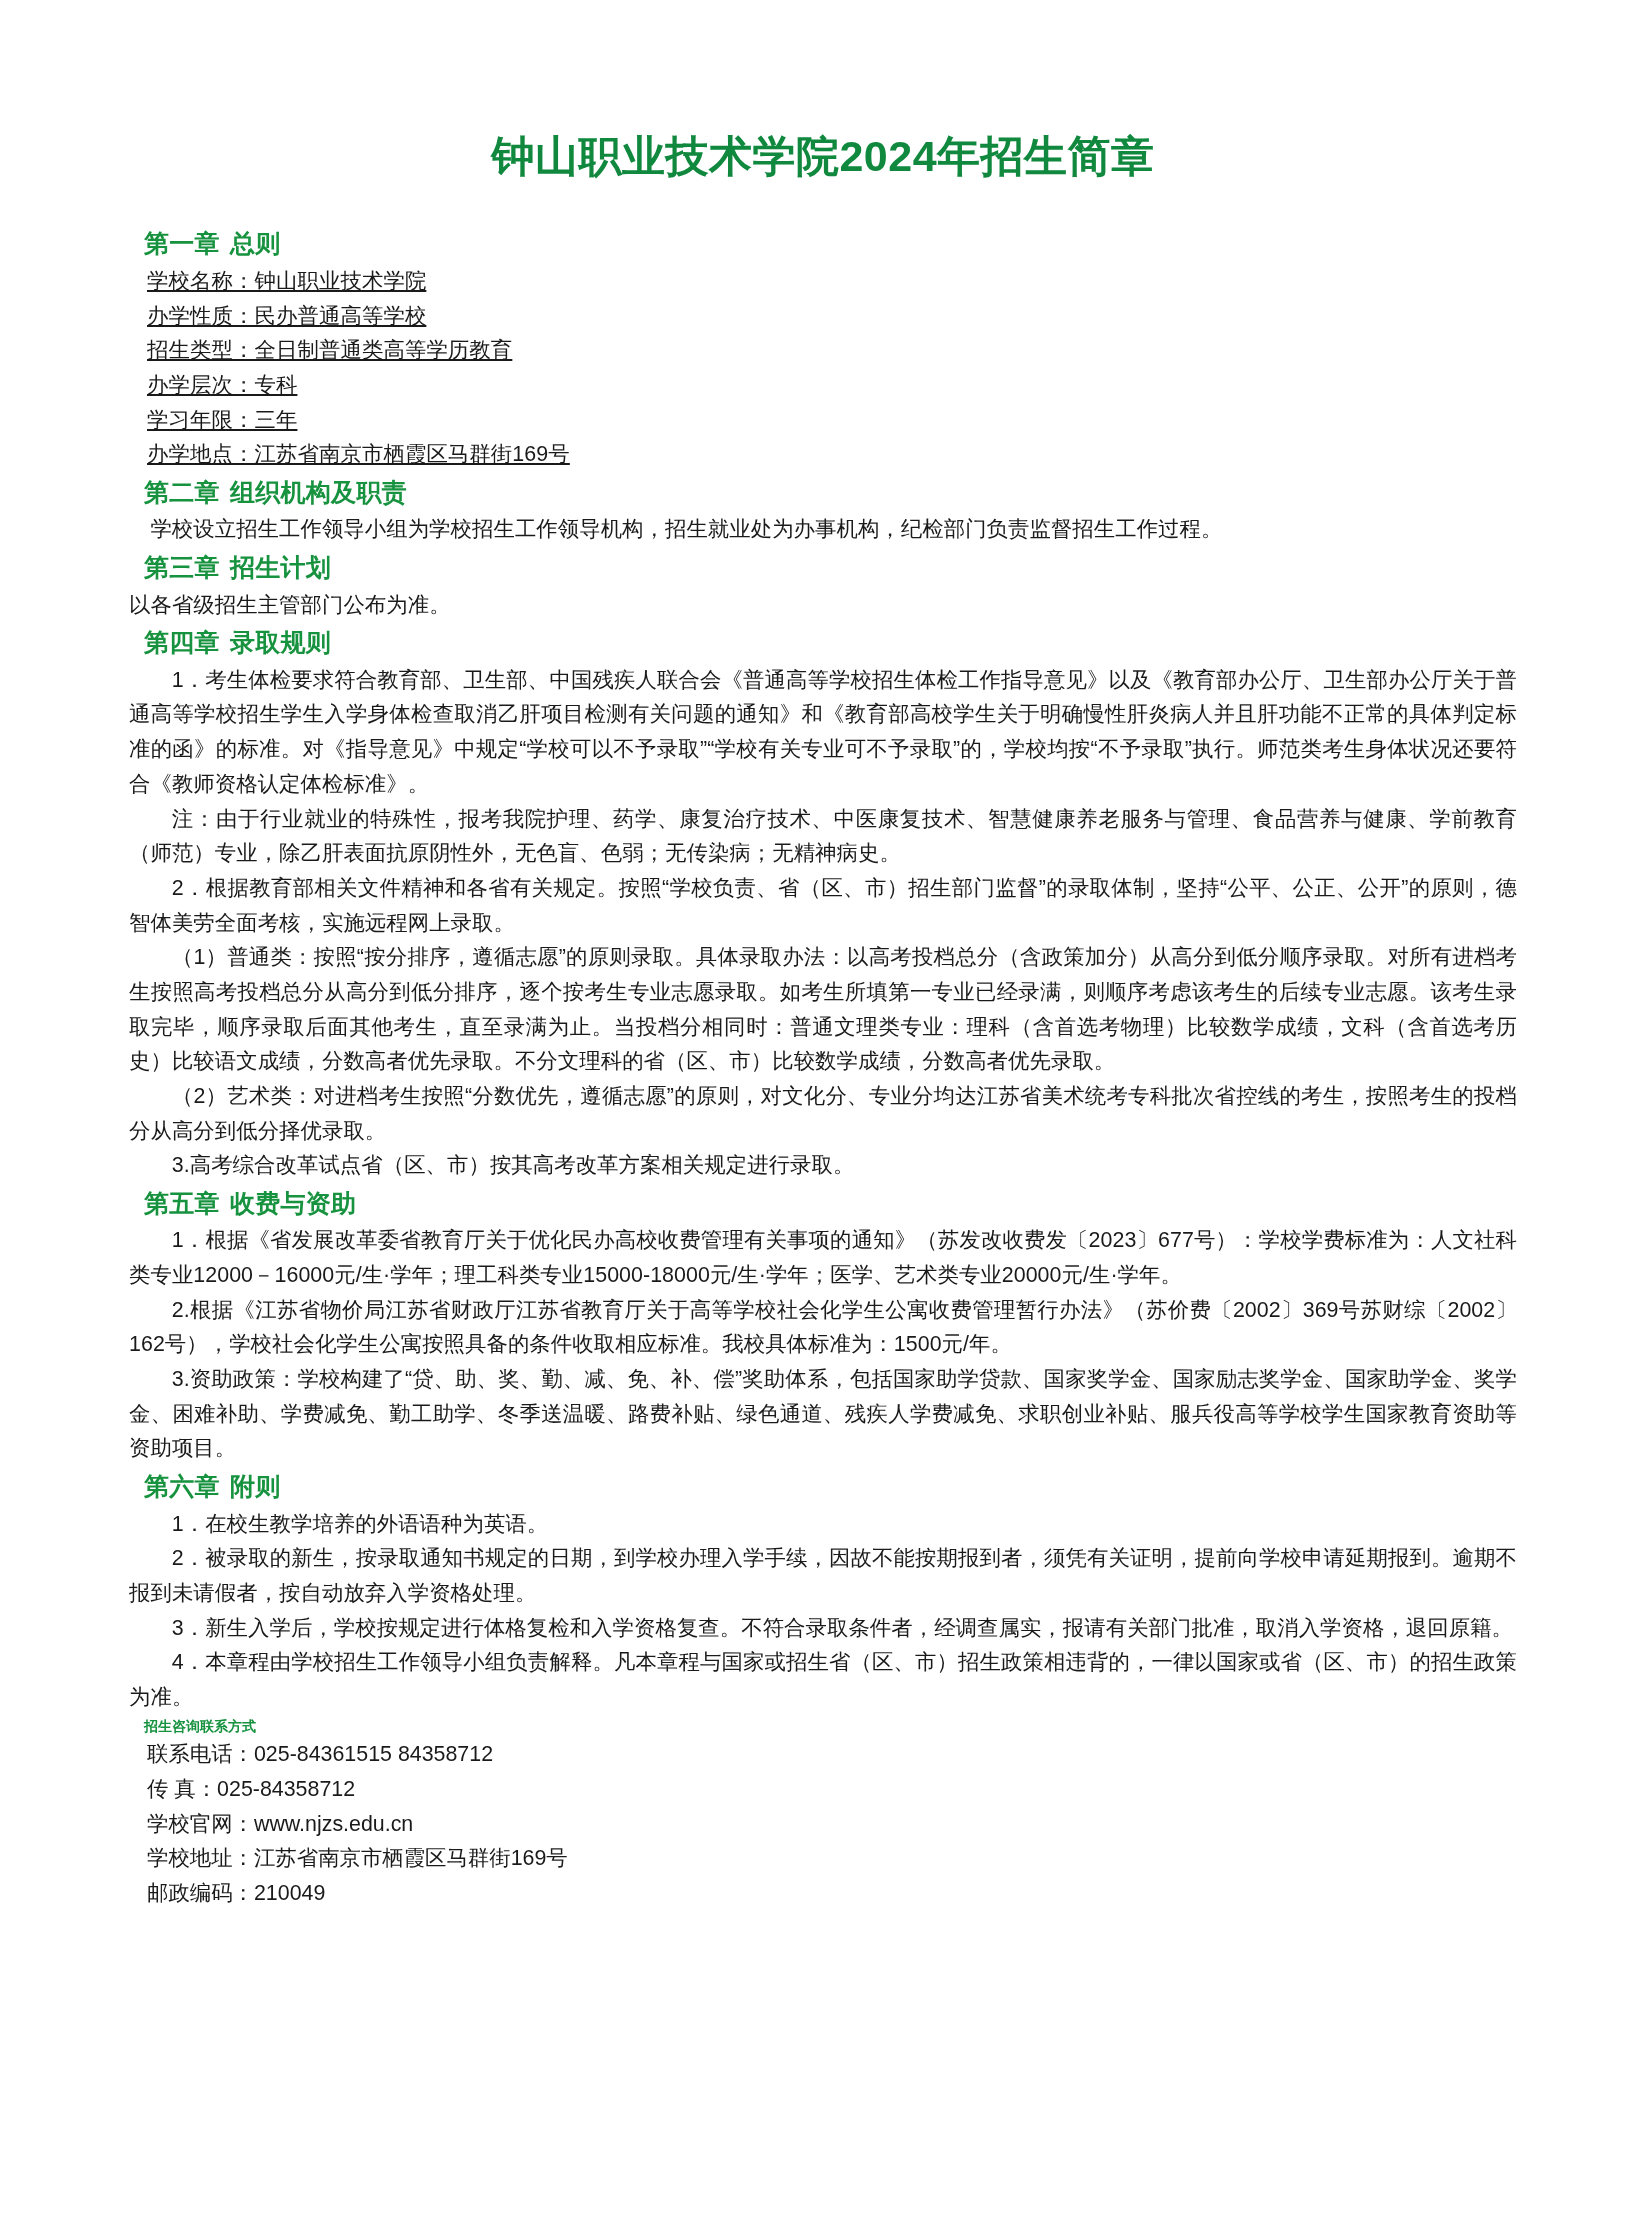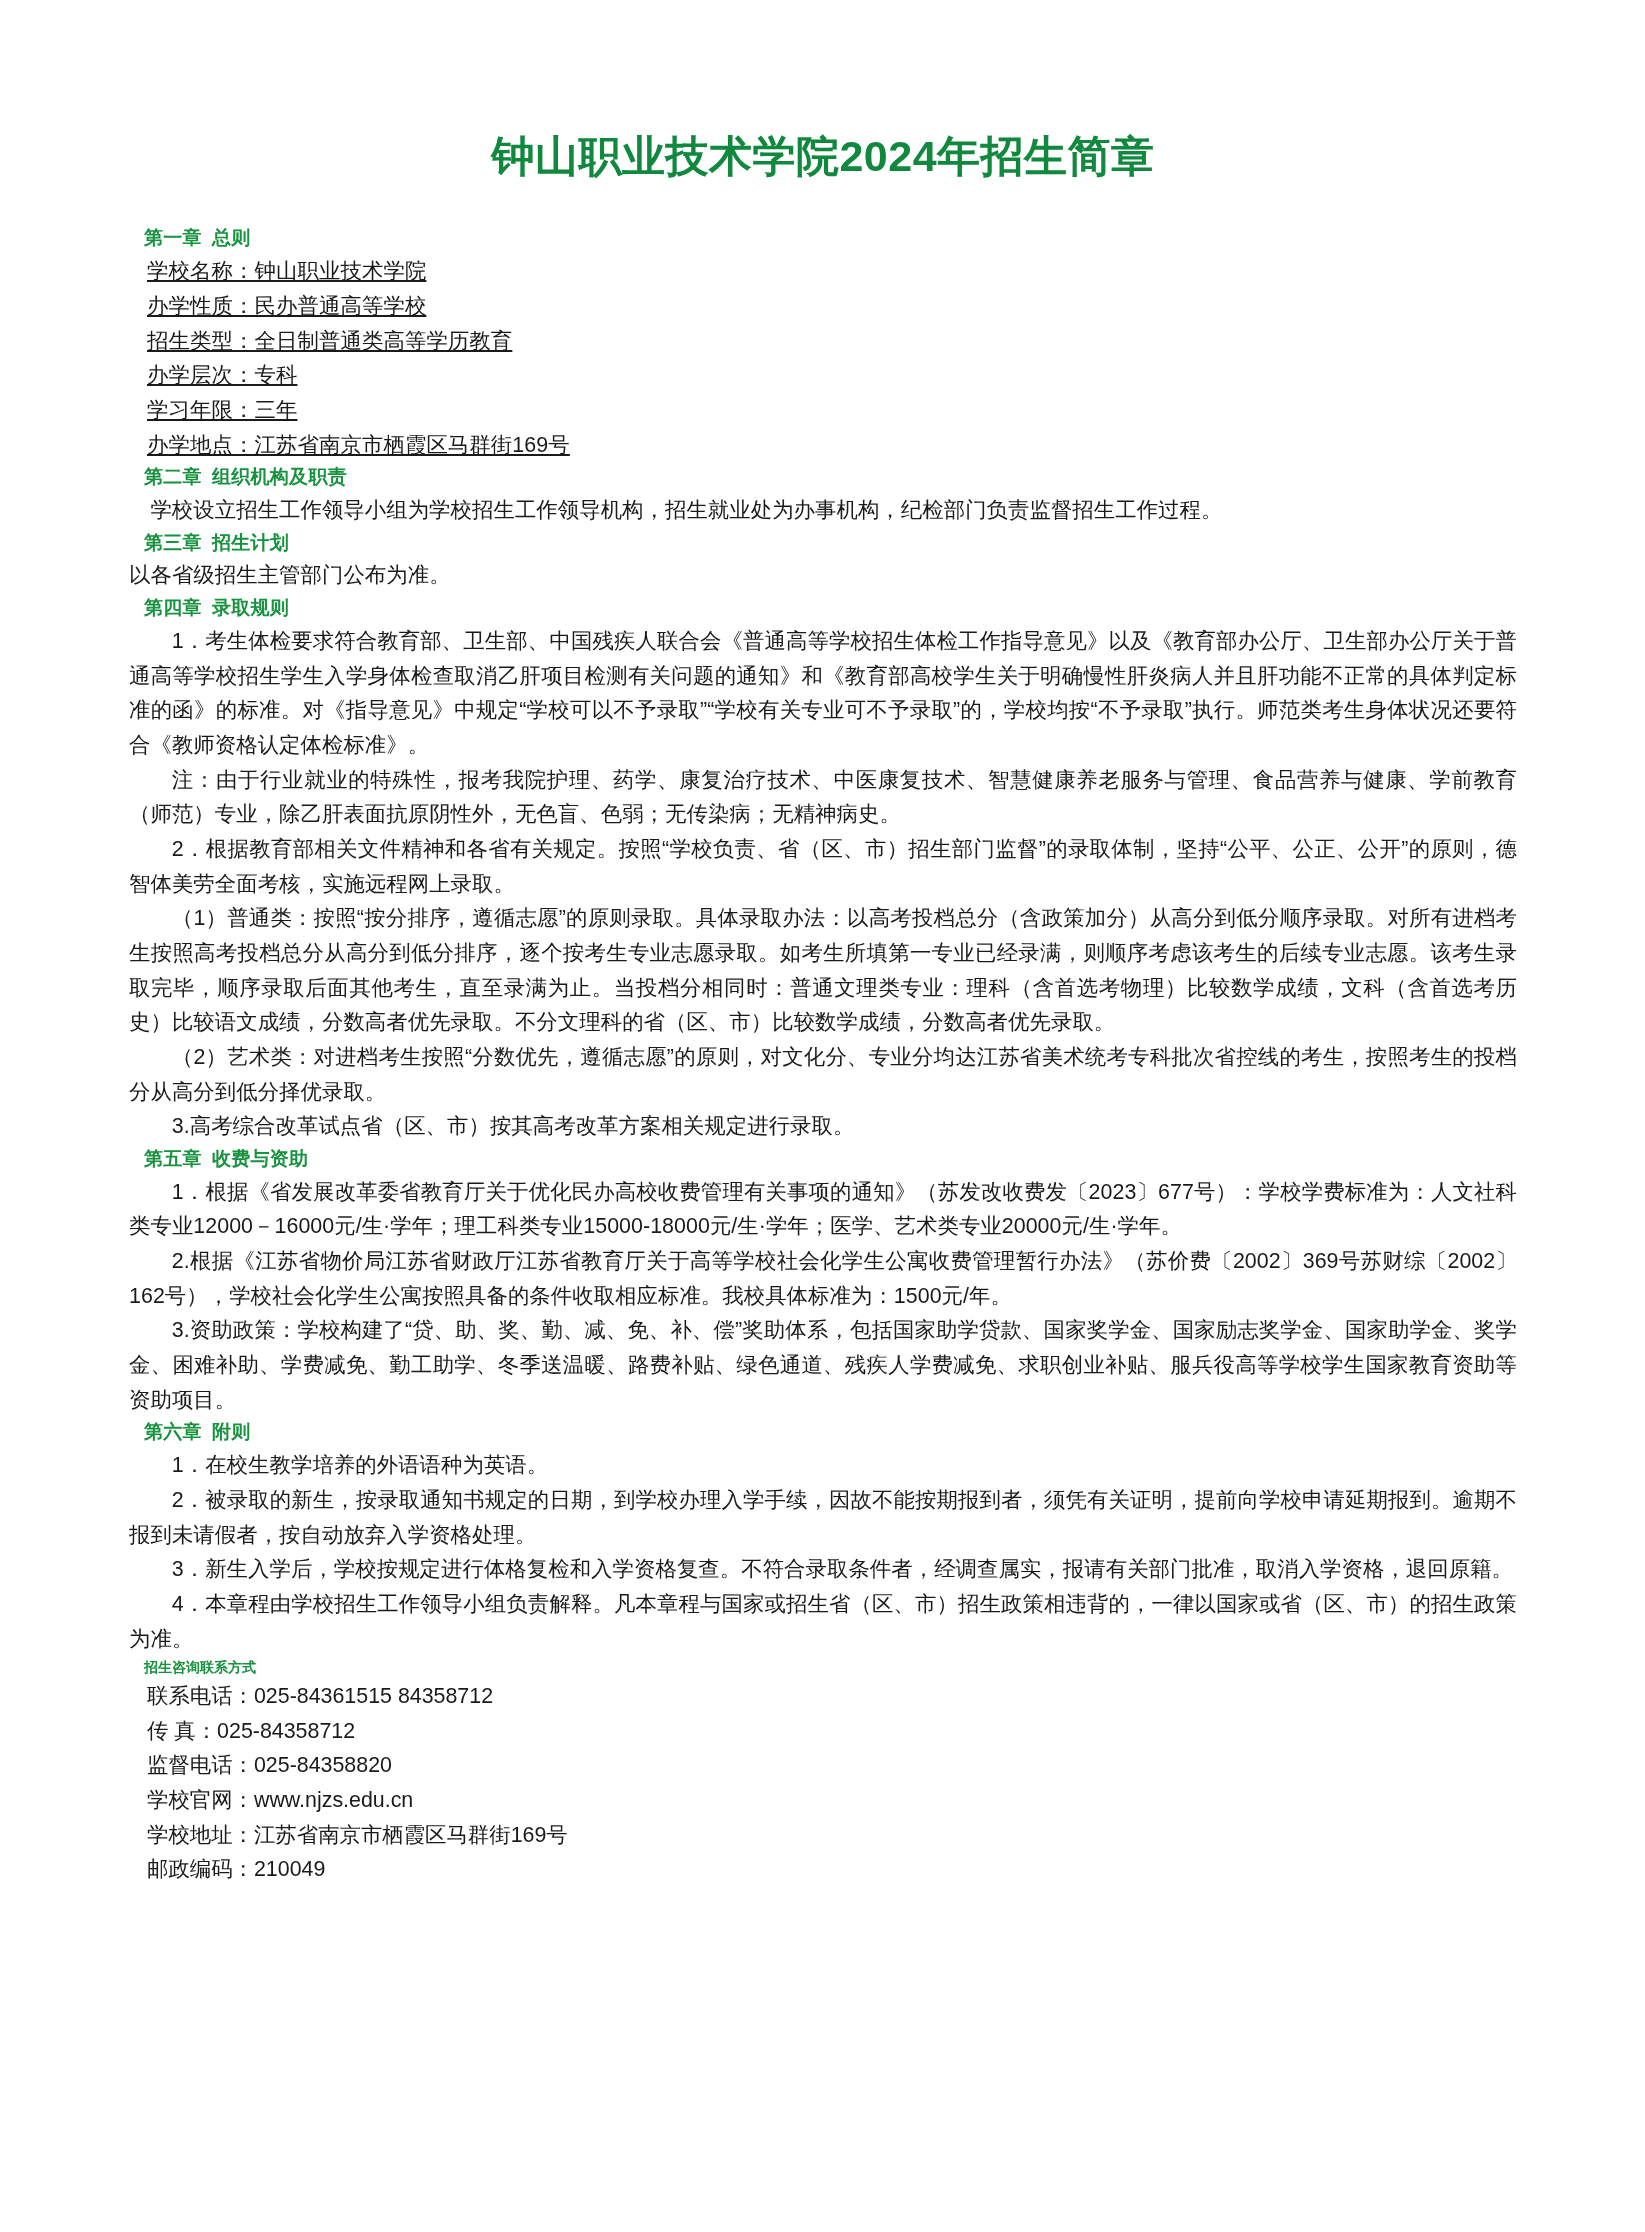--- a/index.html
+++ b/index.html
@@ -32,21 +32,21 @@
     padding-top: 132px;
     line-height: 1.15;
   }
   .content {
     padding: 0 129px 0 129px;
     margin-top: 42px;
   }
   .chapter {
     color: #17923F;
     font-weight: bold;
-    font-size: 19px;
+    font-size: 25px;
     line-height: 1.62;
     margin: 0;
     padding-left: 15px;
     letter-spacing: 0.3px;
   }
   .chapter .ch-gap { display: inline-block; width: 10px; }
   .line {
     font-size: 21.4px;
     line-height: 1.62;
     margin: 0;
@@ -120,20 +120,19 @@
 
     <p class="chapter"><span>第六章</span><span class="ch-gap"></span><span>附则</span></p>
     <p class="para">1．在校生教学培养的外语语种为英语。</p>
     <p class="para">2．被录取的新生，按录取通知书规定的日期，到学校办理入学手续，因故不能按期报到者，须凭有关证明，提前向学校申请延期报到。逾期不报到未请假者，按自动放弃入学资格处理。</p>
     <p class="para">3．新生入学后，学校按规定进行体格复检和入学资格复查。不符合录取条件者，经调查属实，报请有关部门批准，取消入学资格，退回原籍。</p>
     <p class="para">4．本章程由学校招生工作领导小组负责解释。凡本章程与国家或招生省（区、市）招生政策相违背的，一律以国家或省（区、市）的招生政策为准。</p>
 
     <p class="contact-title">招生咨询联系方式</p>
     <p class="contact-line">联系电话：025-84361515  84358712</p>
     <p class="contact-line">传  真：025-84358712</p>
-    <p class="contact-line">监督电话：025-84358820</p>
     <p class="contact-line">学校官网：www.njzs.edu.cn</p>
     <p class="contact-line">学校地址：江苏省南京市栖霞区马群街169号</p>
     <p class="contact-line">邮政编码：210049</p>
 
   </div>
 </div>
 
 
 </body></html>

